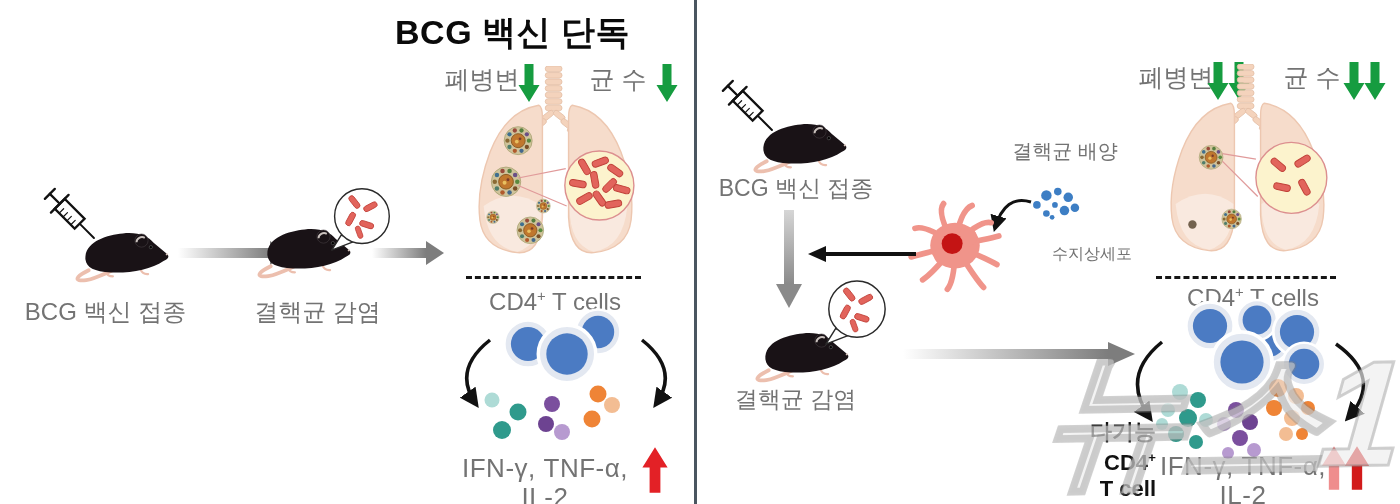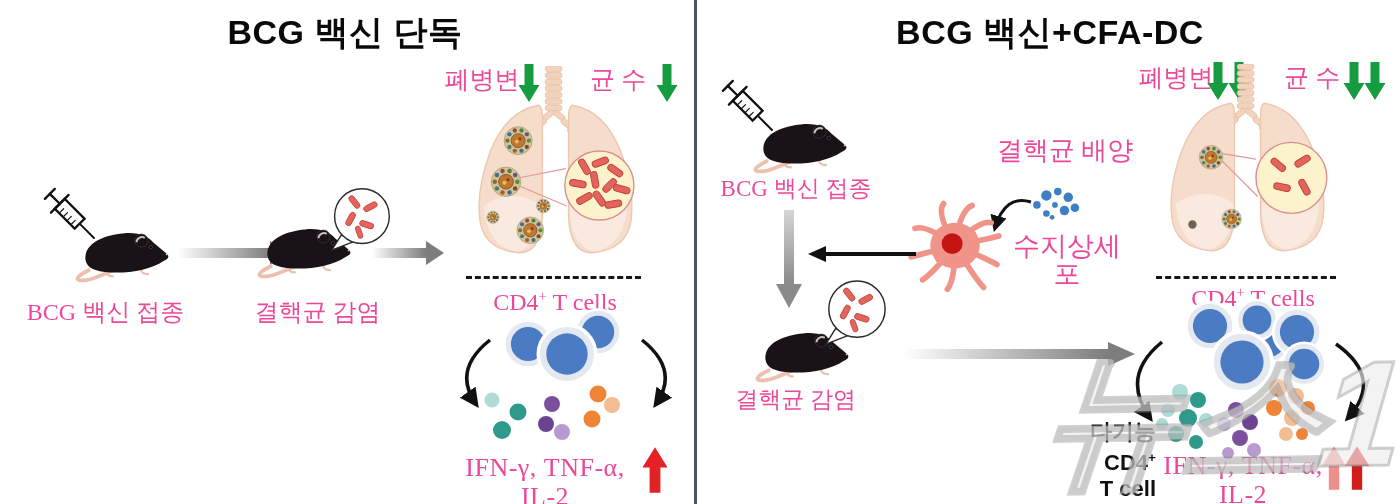--- a/index.html
+++ b/index.html
@@ -1,21 +1,21 @@
 <!DOCTYPE html>
 <html><head>
 <meta charset="utf-8">
 <style>
   html,body{margin:0;padding:0;background:#fff;}
   .canvas{position:relative;width:1400px;height:504px;background:#ffffff;overflow:hidden;
           font-family:"Liberation Sans","DejaVu Sans",sans-serif;color:#111;}
   .abs{position:absolute;}
-  .lbl{position:absolute;text-align:center;color:#ec4899;font-size:24px;line-height:1.1;font-family:Liberation Serif, serif;}
-  .title{position:absolute;text-align:center;font-size:34px;font-weight:bold;color:#0a0a0a;letter-spacing:0.5px;}
-  .small{font-size:26px;}
+  .lbl{position:absolute;text-align:center;color:#737373;font-size:24px;line-height:1.1;}
+  .title{position:absolute;text-align:right;font-size:34px;font-weight:bold;color:#0a0a0a;letter-spacing:0.5px;}
+  .small{font-size:20px;}
   .cyto{font-size:26px;letter-spacing:0.5px;}
   .multi{position:absolute;font-size:22px;font-weight:bold;line-height:26px;text-align:right;margin-top:29px;}
   .dashed{position:absolute;border-top:3px dashed #161616;height:0;}
   .divider{position:absolute;top:0;width:3px;height:504px;background:#4a5660;}
   sup{font-size:62%;}
   .watermark{position:absolute;font-size:150px;font-weight:bold;font-style:italic;
      letter-spacing:-10px;color:rgba(255,255,255,0.55);
      -webkit-text-stroke:3px rgba(130,130,130,0.35);
      text-shadow:0 0 2px rgba(150,150,150,0.25);
      transform:skewX(-6deg) rotate(-1deg);z-index:40;pointer-events:none;white-space:nowrap;}
@@ -198,21 +198,20 @@
     <circle cx="146" cy="94" r="8.5" fill="#ef8436"></circle>
       <circle cx="160" cy="105" r="8" fill="#f3bd93"></circle>
       <circle cx="140" cy="119" r="8.5" fill="#ef8436"></circle>
   </svg>
 
   <div class="lbl cyto" style="left:450px;top:454px;width:190px">IFN-γ, TNF-α, IL-2</div>
   <svg class="abs" style="left:640px;top:446px;color:#e32126" width="30" height="48">
       <use href="#gArrUp" transform="translate(15,24) scale(1.2)"></use>
     </svg>
 
-  <div class="title" style="left:760px;top:10px;width:580px">BCG 백신+CFA-DC</div>
 
   <svg class="abs" style="left:712px;top:70px" width="78" height="78" viewBox="0 0 100 100">
       <use href="#syr"></use>
     </svg>
   <svg class="abs" style="left:748px;top:103px" width="110" height="78" viewBox="0 0 200 130">
       <use href="#mouseShape"></use>
     </svg>
   <div class="lbl" style="left:716px;top:176px;width:160px;font-size:23px">BCG 백신 접종</div>
 
   <svg class="abs" style="left:776px;top:210px" width="26" height="98">
@@ -251,21 +250,21 @@
       <path d="M50,52 Q70,85 80,96"></path>
         <path d="M50,52 Q50,88 42,98"></path>
         <path d="M50,52 Q28,80 16,88"></path>
         <path d="M50,52 Q18,60 4,64"></path>
     </g>
     <ellipse cx="50" cy="52" rx="26" ry="24" fill="#f0948a"></ellipse>
     <circle cx="63" cy="43" r="10" fill="#f0948a"></circle>
       <circle cx="37" cy="63" r="9" fill="#f0948a"></circle>
     <circle cx="47" cy="50" r="11" fill="#c41414"></circle>
   </svg>
-  <div class="lbl" style="left:1002px;top:232px;width:130px;font-size:27px;text-align:center;line-height:28px">
+  <div class="lbl" style="left:1002px;top:240px;width:130px;font-size:16px;text-align:right;line-height:28px">
     <div>수지상세포</div>
   </div>
 
   <svg class="abs" style="left:808px;top:244px" width="108" height="20">
     <line x1="108" y1="10" x2="16" y2="10" stroke="#111" stroke-width="4"></line>
       <polygon points="18,2 0,10 18,18" fill="#111"></polygon>
   </svg>
 
   <svg class="abs" style="left:750px;top:312px" width="110" height="78" viewBox="0 0 200 130">
       <use href="#mouseShape"></use>

